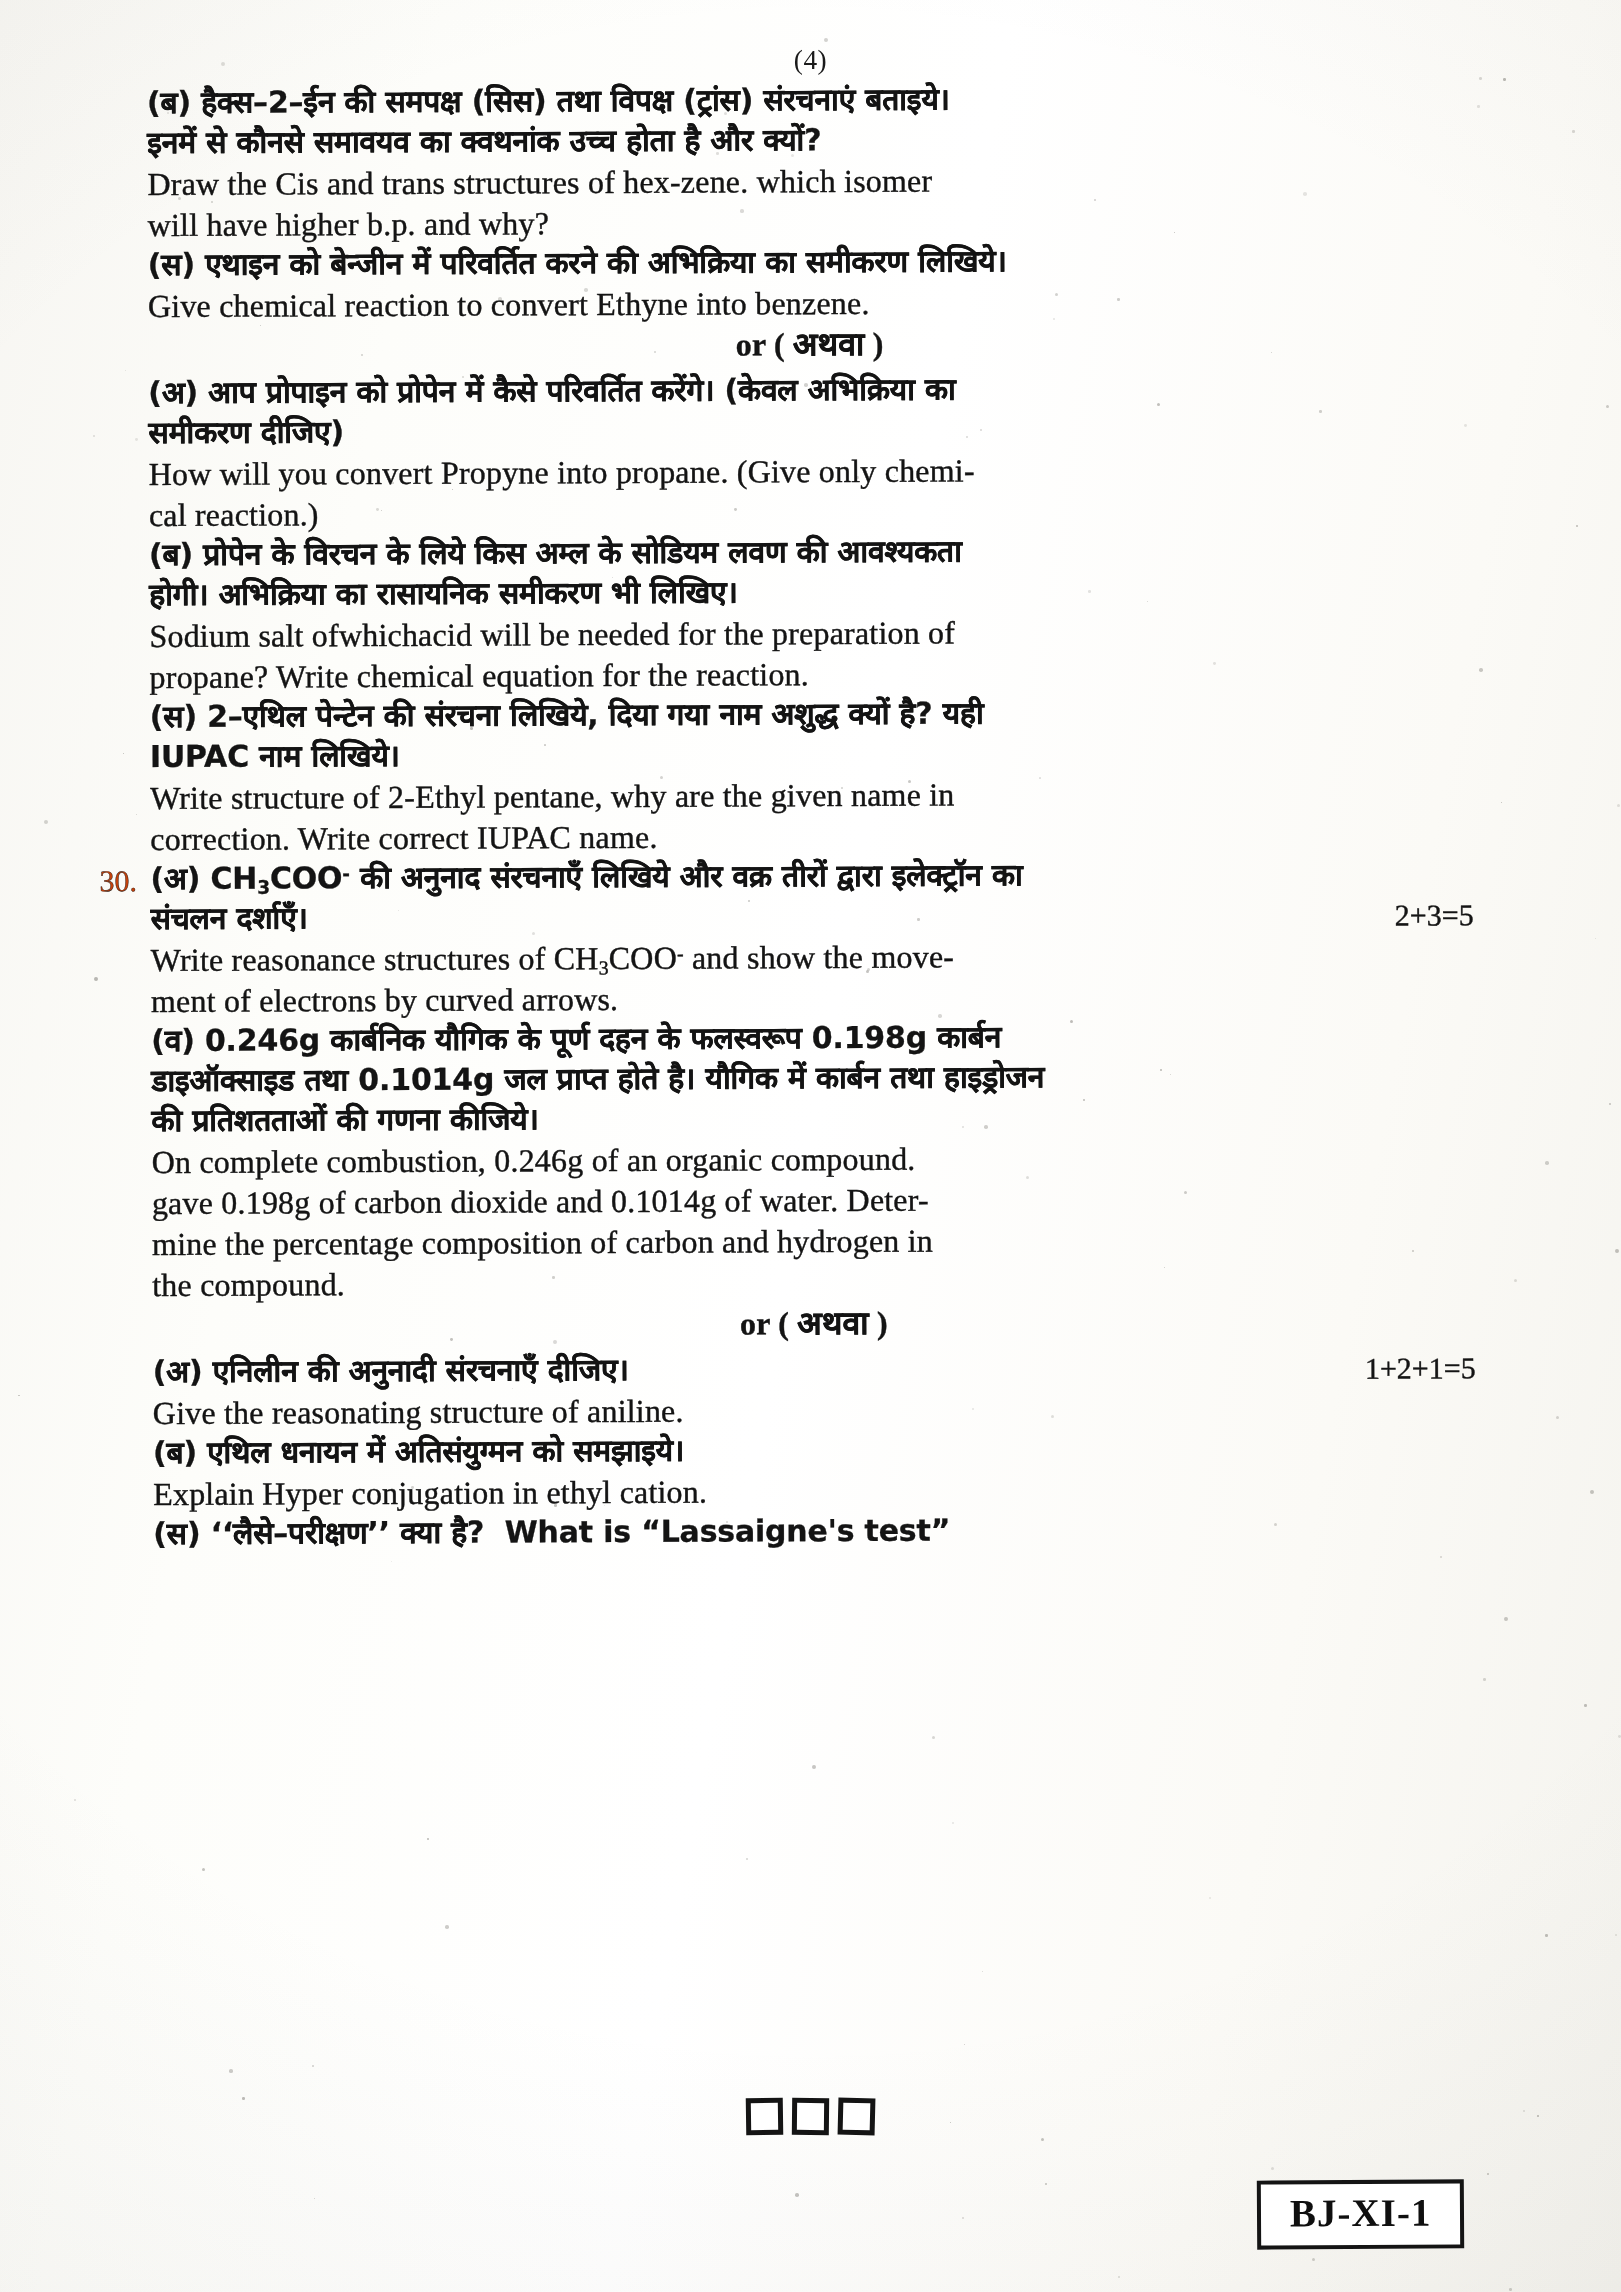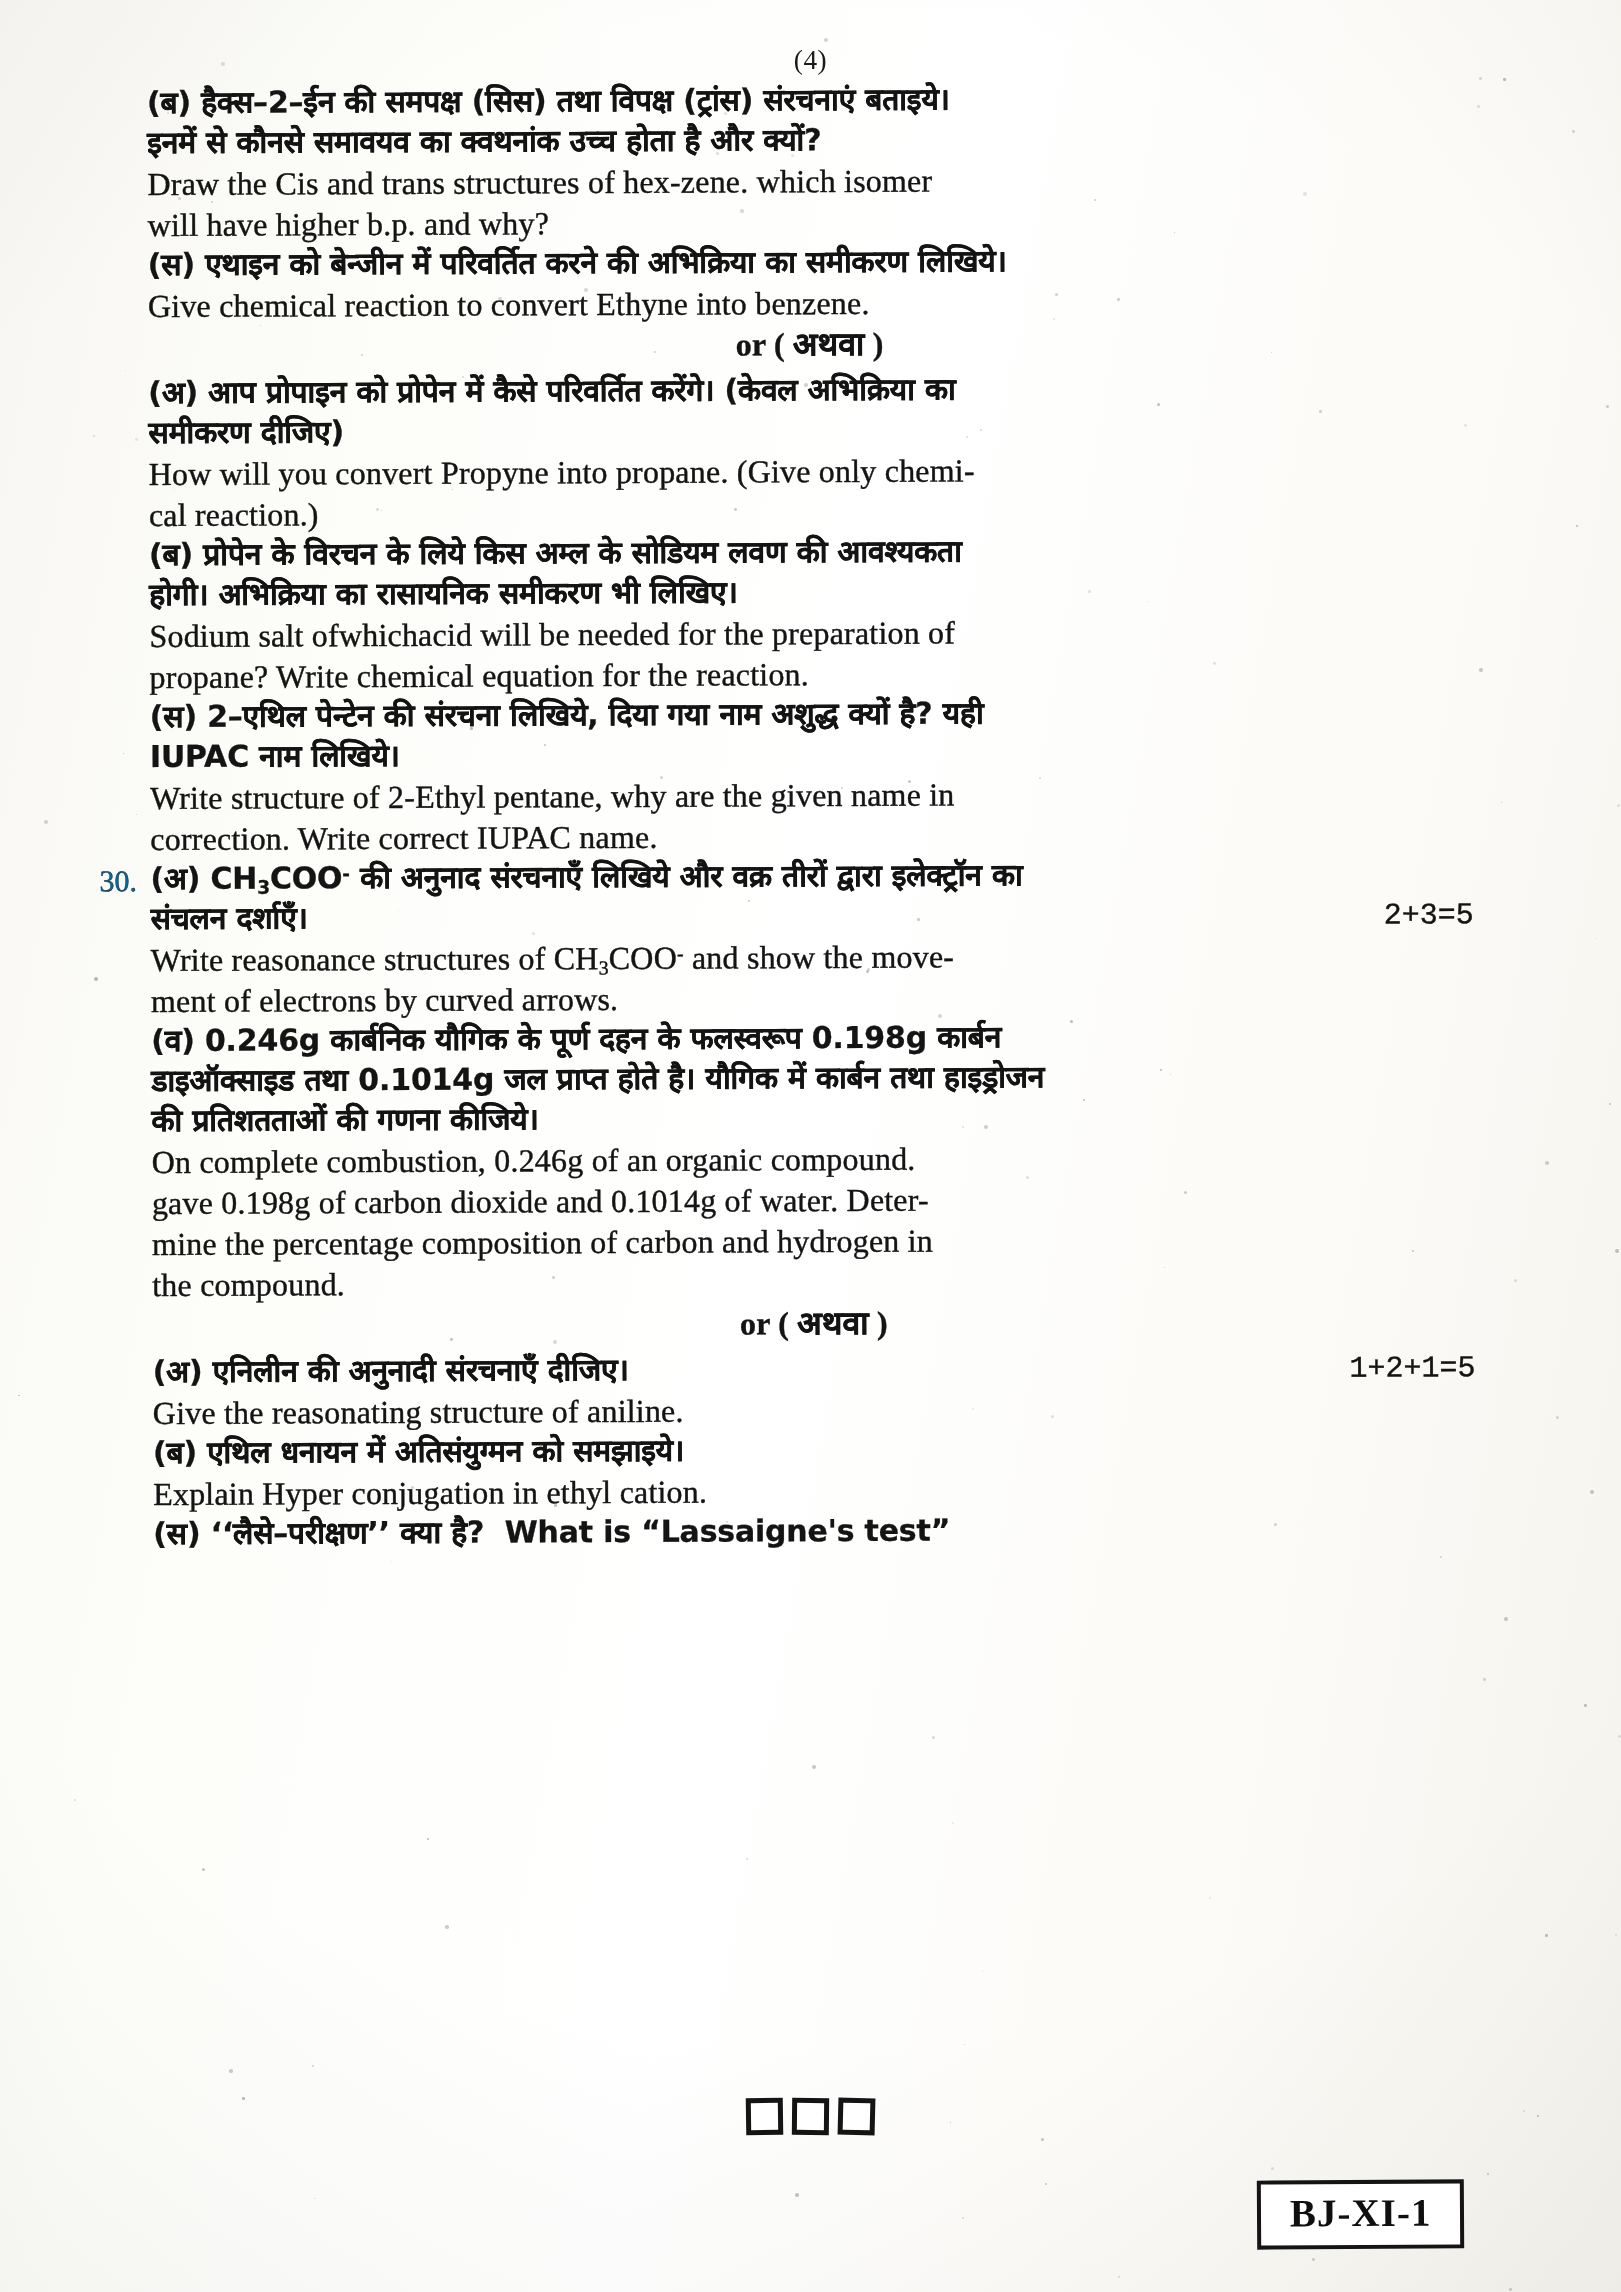--- a/index.html
+++ b/index.html
@@ -50,29 +50,29 @@
     font-weight:400;
     letter-spacing:0.2px;
     -webkit-text-stroke:0.4px #141414;
   }
   .en.bold{font-weight:700;}
   .center{text-align:center;}
 
   .row{position:relative;display:block;}
   .marks{
     position:absolute;right:0;top:0;
-    font-family:Liberation Mono, monospace;
+    font-family:Liberation Serif, serif;
     font-size:30px;font-weight:400;color:#141414;
     -webkit-text-stroke:0.4px #141414;
     white-space:nowrap;
   }
   .qnum{
     position:absolute;left:-51px;top:0;
     font-family:"Liberation Serif",serif;
-    font-size:30px;color:#0369a1;
+    font-size:30px;color:#c2410c;
     -webkit-text-stroke:0.4px #141414;
   }
   sub{font-size:.62em;vertical-align:-0.28em;}
   sup{font-size:.62em;vertical-align:0.42em;}
 
   .ornament{
     position:absolute;left:0;right:0;top:2098px;
     display:flex;justify-content:center;gap:8.8px;
   }
   .ornament .sq{

